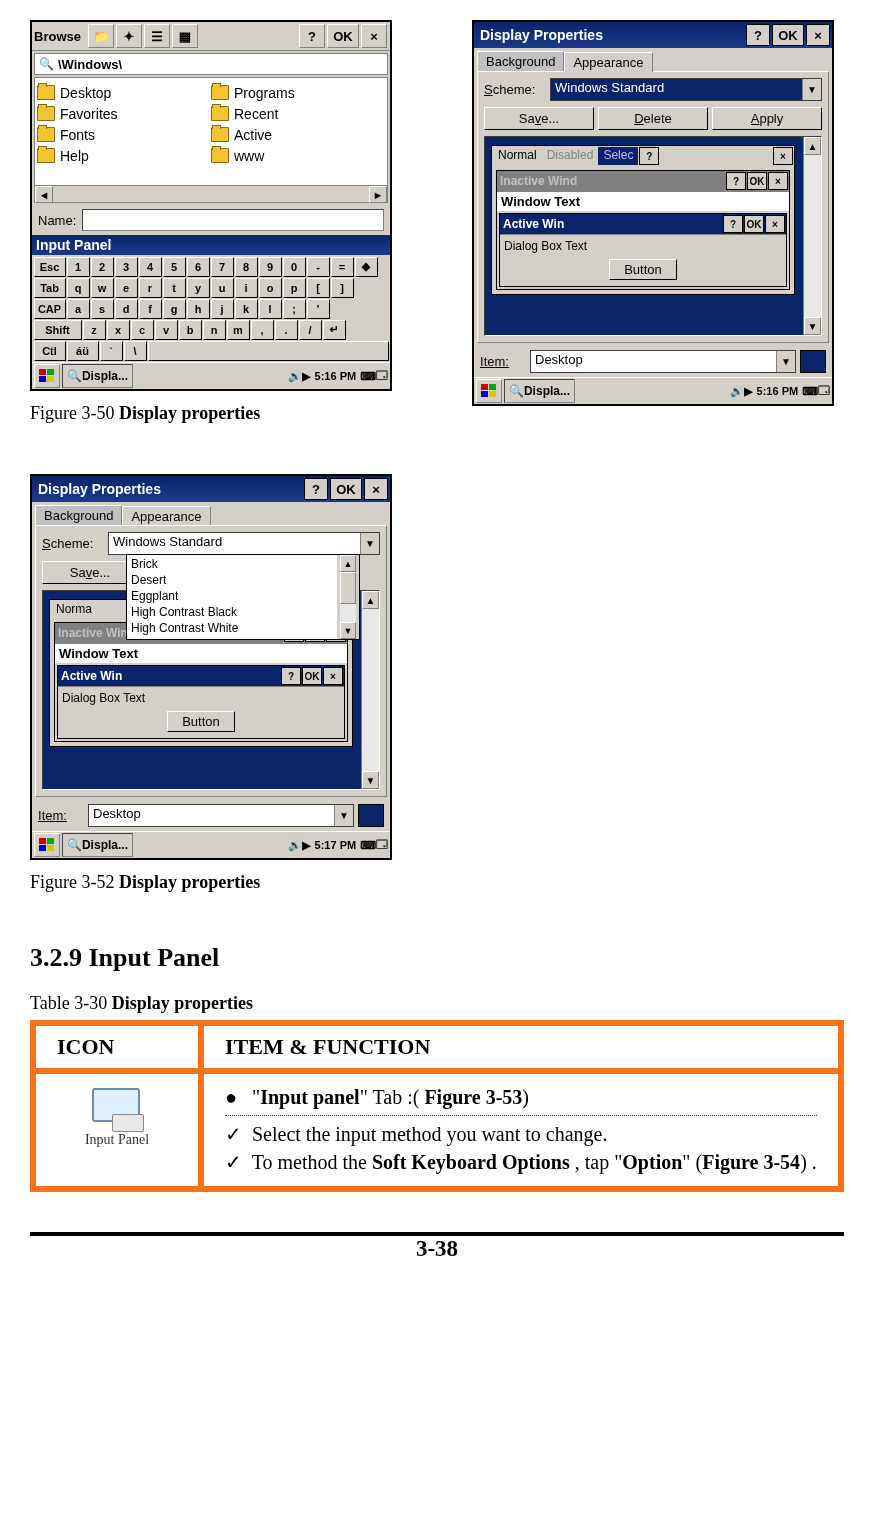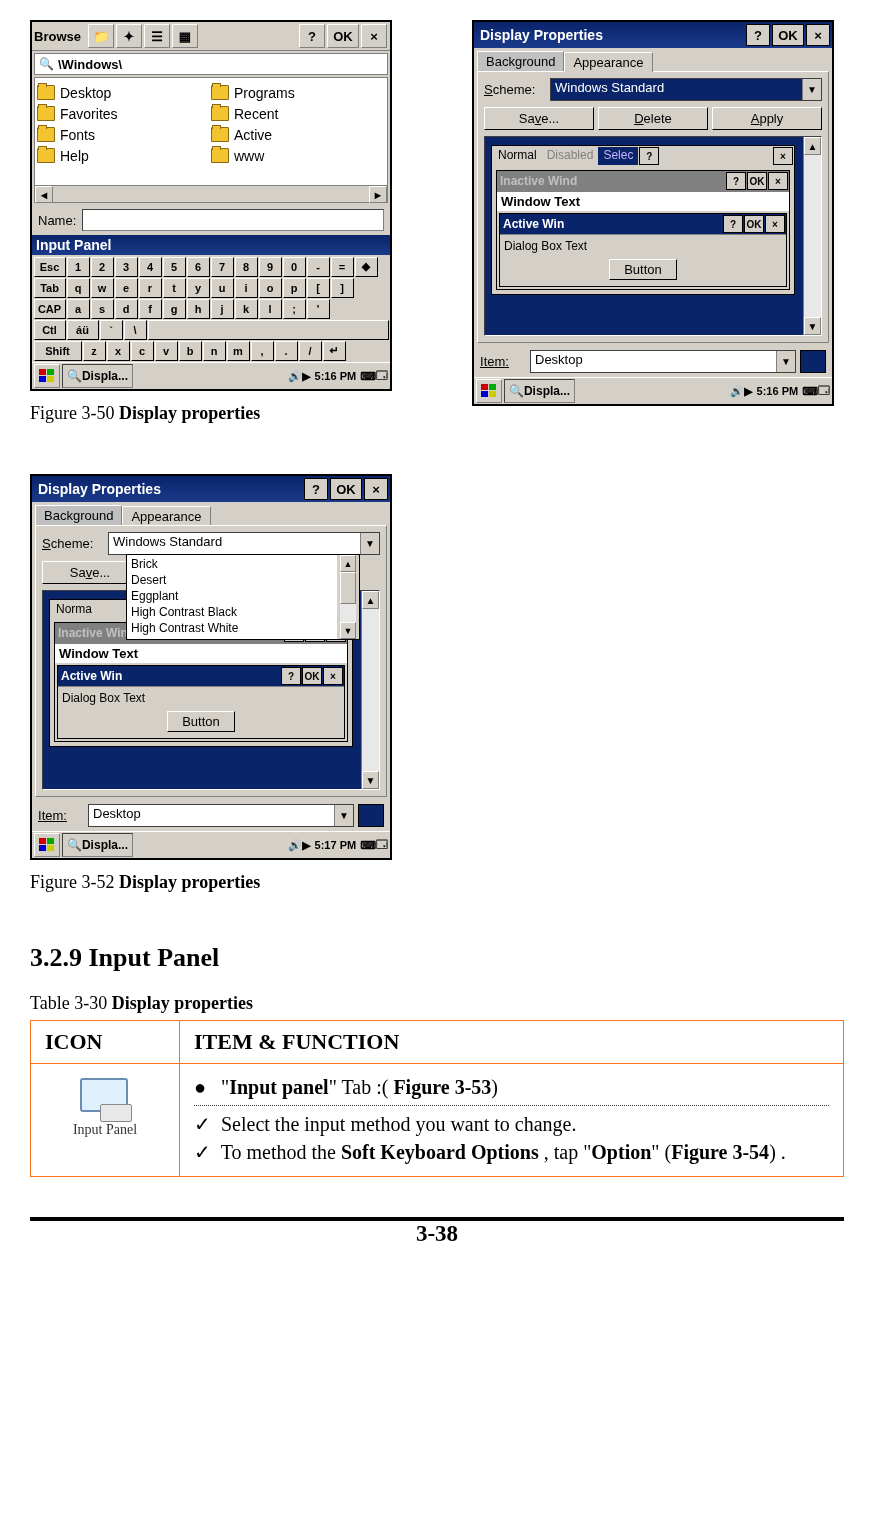--- a/index.html
+++ b/index.html
@@ -217,21 +217,21 @@
   .listbox .sb .a{height:15px;border:1px solid #808080;
     border-left-color:#fff;border-top-color:#fff;font-size:9px;
     display:flex;align-items:center;justify-content:center;}
   .listbox .sb .thumb{height:30px;border:1px solid #808080;
     border-left-color:#fff;border-top-color:#fff;background:#d4d0c8;}
   
   h2.section{font-family:"Times New Roman",serif;font-size:26px;font-weight:bold;margin:30px 0 20px 0;}
   .table-caption{font-size:18px;margin-bottom:6px;}
   .table-caption .bold{font-weight:bold;}
   table.doc-table{border-collapse:collapse;width:100%;}
-  table.doc-table td,table.doc-table th{border:1px solid #f97316;padding:8px 14px;vertical-align:top;}
+  table.doc-table td,table.doc-table th{border:6px solid #f97316;padding:8px 21px;vertical-align:top;}
   table.doc-table th{text-align:left;font-size:22px;font-weight:bold;}
   .icon-cell{text-align:center;width:120px;}
   .input-panel-icon{
     width:50px;height:40px;margin:6px auto 4px auto;position:relative;
   }
   .ip-screen{width:44px;height:30px;background:#dff0ff;border:2px solid #6a8db5;
     border-radius:3px;position:relative;}
   .ip-kbd{width:30px;height:16px;background:#e8e8e8;border:1px solid #888;
     position:absolute;bottom:-4px;right:-2px;border-radius:2px;}
   .ip-label{font-size:14px;color:#333;}
@@ -354,39 +354,39 @@
           <span class="key kw1">f</span>
           <span class="key kw1">g</span>
           <span class="key kw1">h</span>
           <span class="key kw1">j</span>
           <span class="key kw1">k</span>
           <span class="key kw1">l</span>
           <span class="key kw1">;</span>
           <span class="key kw1">'</span>
         </div>
         <div class="kbd-row">
-          <span class="key kw2">Ctl</span>
-          <span class="key kw2">áü</span>
-          <span class="key kw1">`</span>
-          <span class="key kw1">\</span>
-          <span class="key" style="flex:1"></span>
-        </div>
-        <div class="kbd-row">
           <span class="key kw3">Shift</span>
           <span class="key kw1">z</span>
           <span class="key kw1">x</span>
           <span class="key kw1">c</span>
           <span class="key kw1">v</span>
           <span class="key kw1">b</span>
           <span class="key kw1">n</span>
           <span class="key kw1">m</span>
           <span class="key kw1">,</span>
           <span class="key kw1">.</span>
           <span class="key kw1">/</span>
           <span class="key kw1">↵</span>
+        </div>
+        <div class="kbd-row">
+          <span class="key kw2">Ctl</span>
+          <span class="key kw2">áü</span>
+          <span class="key kw1">`</span>
+          <span class="key kw1">\</span>
+          <span class="key" style="flex:1"></span>
         </div>
       </div>
       <div class="taskbar">
         <span class="start-btn">
             <span class="flag"></span>
           </span>
         <span class="task-item">🔍 <span>Displa...</span></span>
         <span class="tray">
           <span>🔊</span>
           <span>▶</span>

